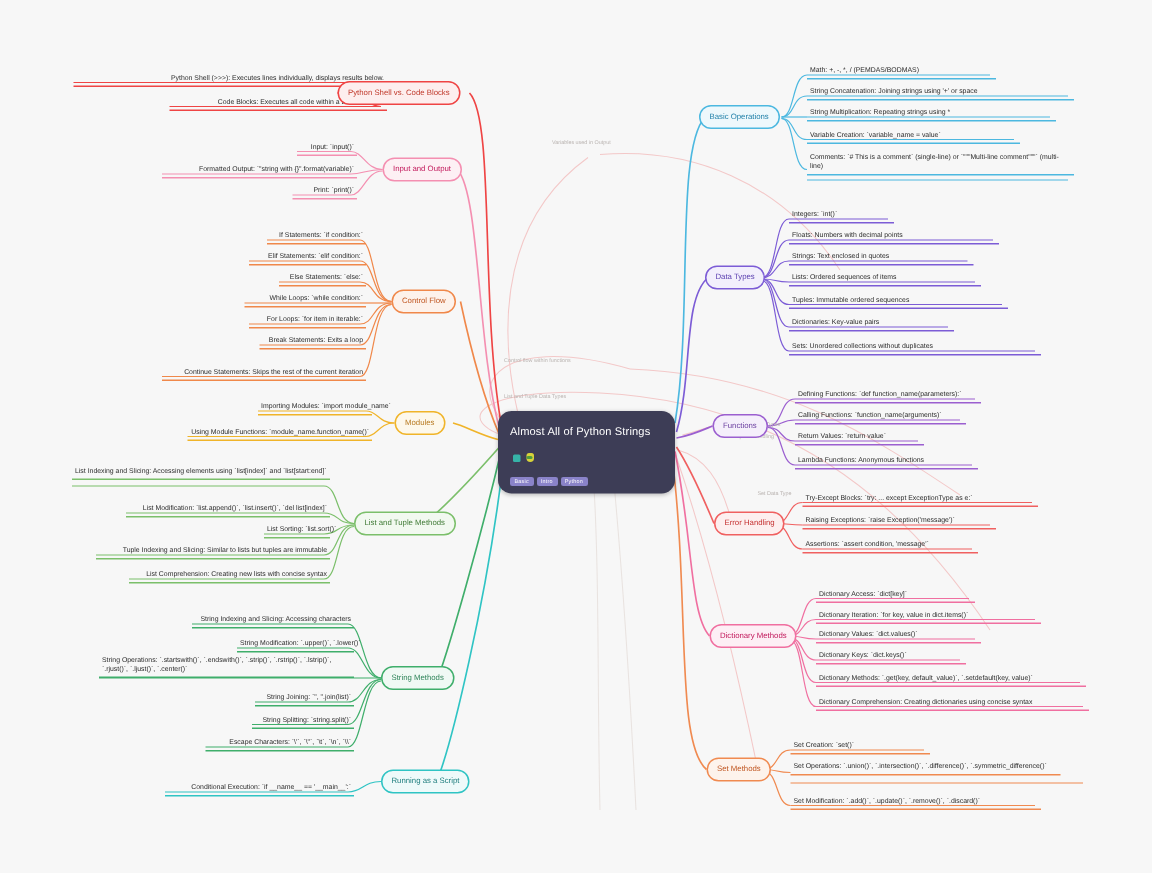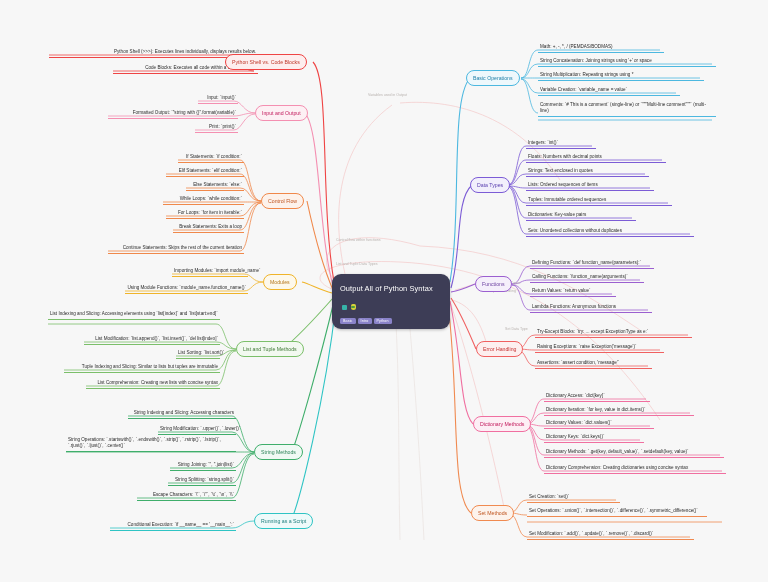--- a/index.html
+++ b/index.html
@@ -301,21 +301,21 @@
 
     <path d="M509 513 C 519 513 517 500 527 500" stroke="#f08a50" stroke-width=".8" fill="none"></path>
     <path d="M527 500 H 616" stroke="#f08a50" stroke-width=".8" fill="none"></path>
     <path d="M509 513 C 519 513 517 515 527 515" stroke="#f08a50" stroke-width=".8" fill="none"></path>
     <path d="M527 522 H 722" stroke="#f08a50" stroke-width=".8" fill="none"></path>
     <path d="M509 514 C 519 514 517 537 527 537" stroke="#f08a50" stroke-width=".8" fill="none"></path>
     <path d="M527 537 H 690" stroke="#f08a50" stroke-width=".8" fill="none"></path>
   </svg>
 
   <div class="center-node">
-    <span class="center-title">Output All of Python Syntax</span>
+    <span class="center-title">Almost All of Python Strings</span>
     <span class="center-emojis">
       <span class="emoji-box"></span>
       <span class="emoji-snake"></span>
     </span>
     <div class="center-badges">
       <span class="badge">Basic</span>
       <span class="badge">Intro</span>
       <span class="badge">Python</span>
     </div>
   </div>

